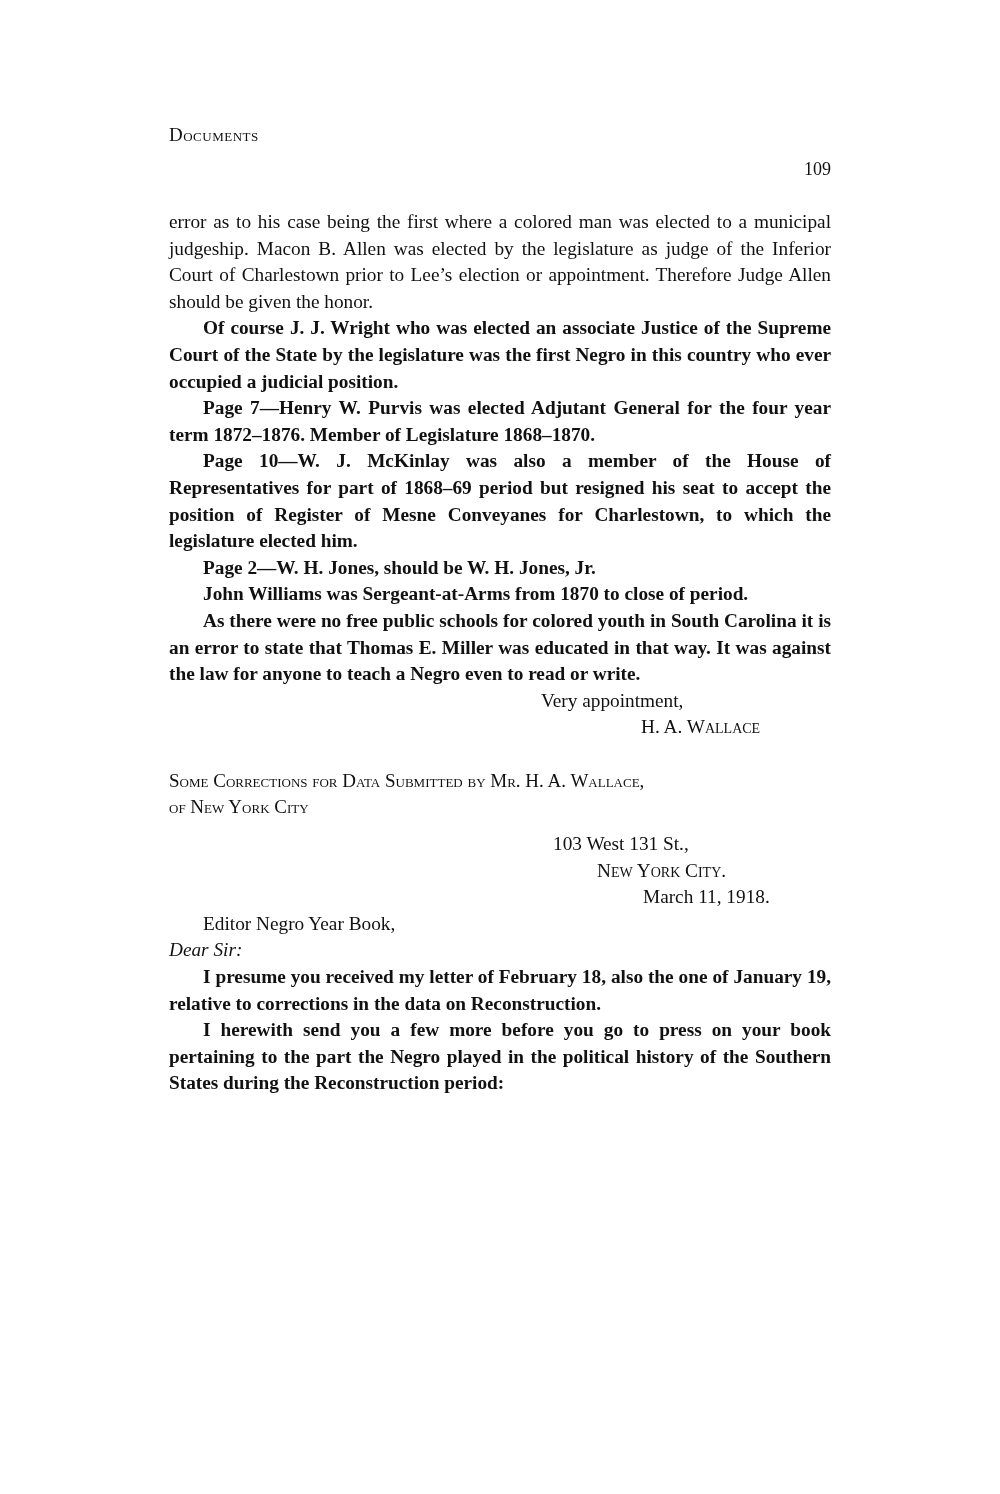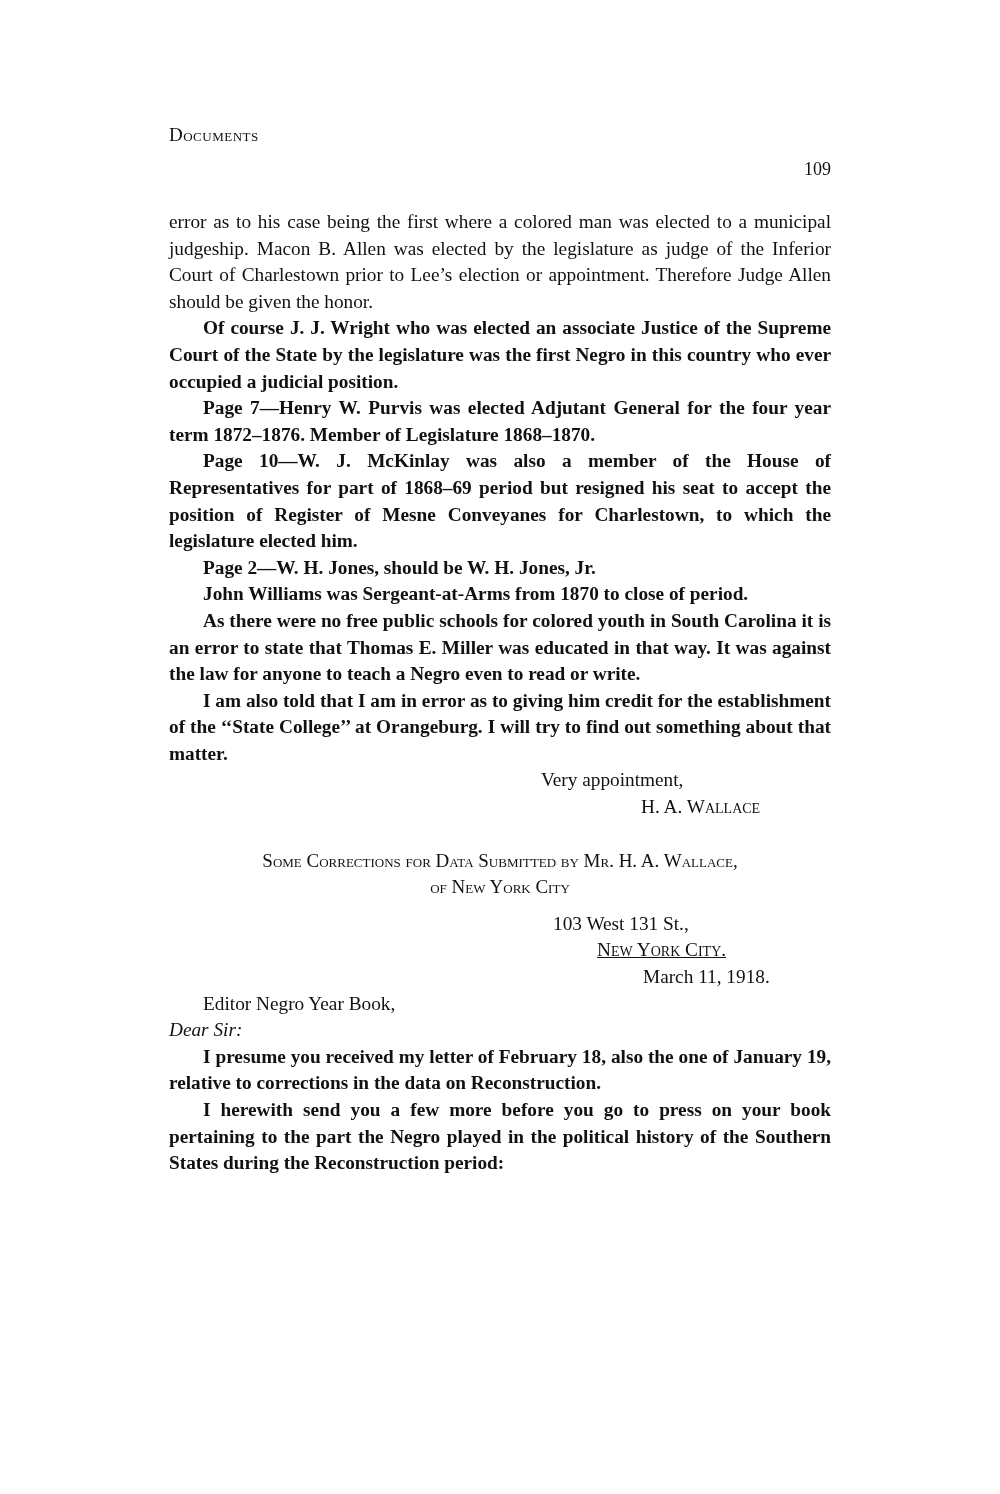--- a/index.html
+++ b/index.html
@@ -8,23 +8,23 @@
   .page { position: absolute; left: 169px; top: 0; width: 662px; }
   .header { position: absolute; top: 124px; left: 0; width: 662px; height: 26px; }
   .running-head { position: absolute; left: 0; right: 0; font-size: 19px; letter-spacing: 0.5px; }
   .sc { font-variant: small-caps; }
   .page-num { position: absolute; right: 0; top: 0; font-size: 18px; margin-top: 35px; }
   .body { position: absolute; top: 173px; left: 0; width: 662px; font-size: 19.3px; line-height: 26.6px; margin-top: 36px; }
   p { margin: 0; text-align: justify; }
   .indent { text-indent: 34px; font-weight: bold; }
   .closing { padding-left: 372px; }
   .sign { padding-left: 472px; font-variant: small-caps; }
-  .section-title { font-variant: small-caps; text-align: center; margin-top: 27px; line-height: 26.6px; font-size: 19px; }
+  .section-title { font-variant: small-caps; text-align: left; margin-top: 27px; line-height: 26.6px; font-size: 19px; }
   .addr1 { padding-left: 384px; }
-  .addr2 { padding-left: 428px; font-variant: small-caps; text-decoration: underline; }
+  .addr2 { padding-left: 428px; font-variant: small-caps; }
   .addr3 { padding-left: 474px; }
   .addressee { margin-top: 18px; font-variant: small-caps; }
   .l2 { padding-left: 34px; }
   .l3 { padding-left: 58px; }
   .salutation { font-style: italic; }
   .gap { height: 10px; }
 </style>
 </head>
 <body>
 
@@ -35,21 +35,20 @@
   </div>
 
   <div class="body">
     <p>error as to his case being the first where a colored man was elected to a municipal judgeship.  Macon B. Allen was elected by the legislature as judge of the Inferior Court of Charlestown prior to Lee’s election or appointment.  Therefore Judge Allen should be given the honor.</p>
     <p class="indent">Of course J. J. Wright who was elected an associate Justice of the Supreme Court of the State by the legislature was the first Negro in this country who ever occupied a judicial position.</p>
     <p class="indent">Page 7—Henry W. Purvis was elected Adjutant General for the four year term 1872–1876.  Member of Legislature 1868–1870.</p>
     <p class="indent">Page 10—W. J. McKinlay was also a member of the House of Representatives for part of 1868–69 period but resigned his seat to accept the position of Register of Mesne Conveyanes for Charlestown, to which the legislature elected him.</p>
     <p class="indent">Page 2—W. H. Jones, should be W. H. Jones, Jr.</p>
     <p class="indent">John Williams was Sergeant-at-Arms from 1870 to close of period.</p>
     <p class="indent">As there were no free public schools for colored youth in South Carolina it is an error to state that Thomas E. Miller was educated in that way.  It was against the law for anyone to teach a Negro even to read or write.</p>
-    <p class="indent">I am also told that I am in error as to giving him credit for the establishment of the ‘‘State College’’ at Orangeburg.  I will try to find out something about that matter.</p>
     <p class="closing">Very appointment,</p>
     <p class="sign">H. A. Wallace</p>
 
     <div class="section-title">
       <div>Some Corrections for Data Submitted by Mr. H. A. Wallace,</div>
       <div>of New York City</div>
     </div>
 
     <div class="gap"></div>
     <p class="addr1">103 West 131 St.,</p>

